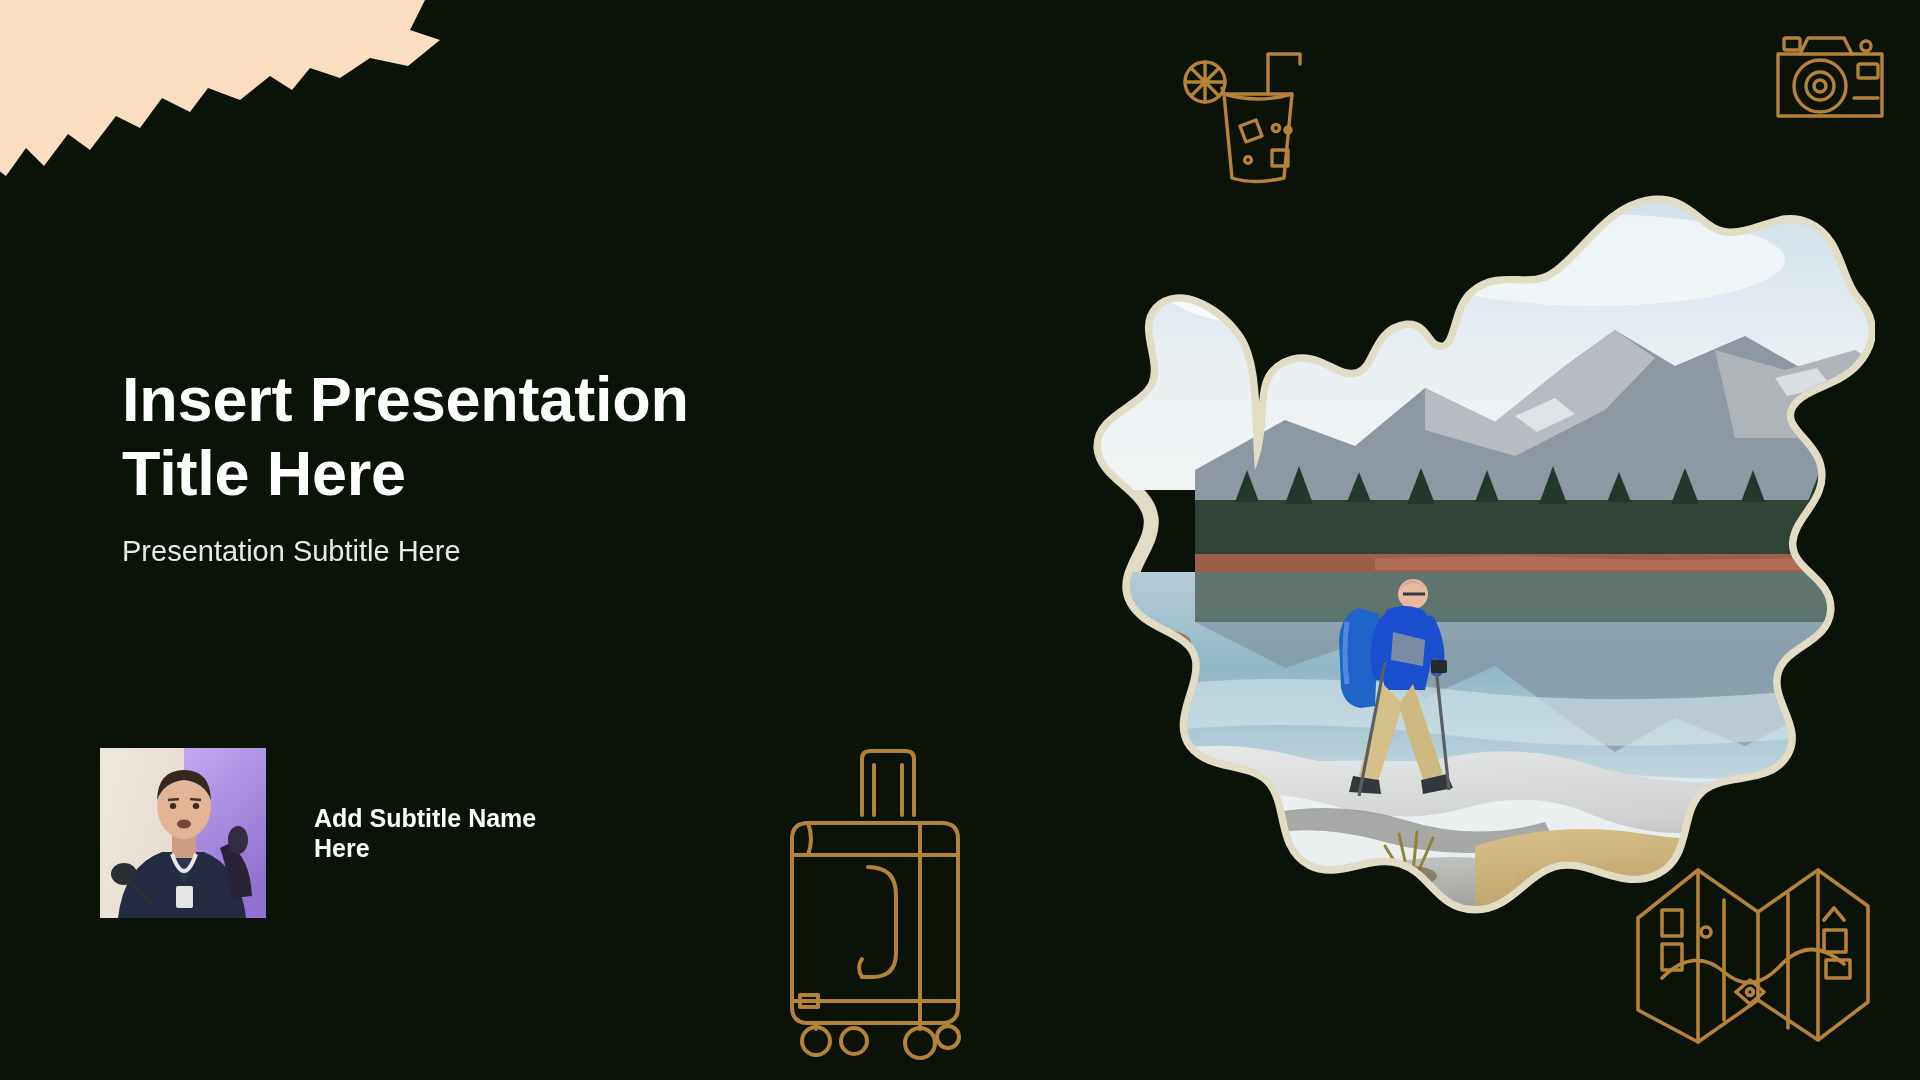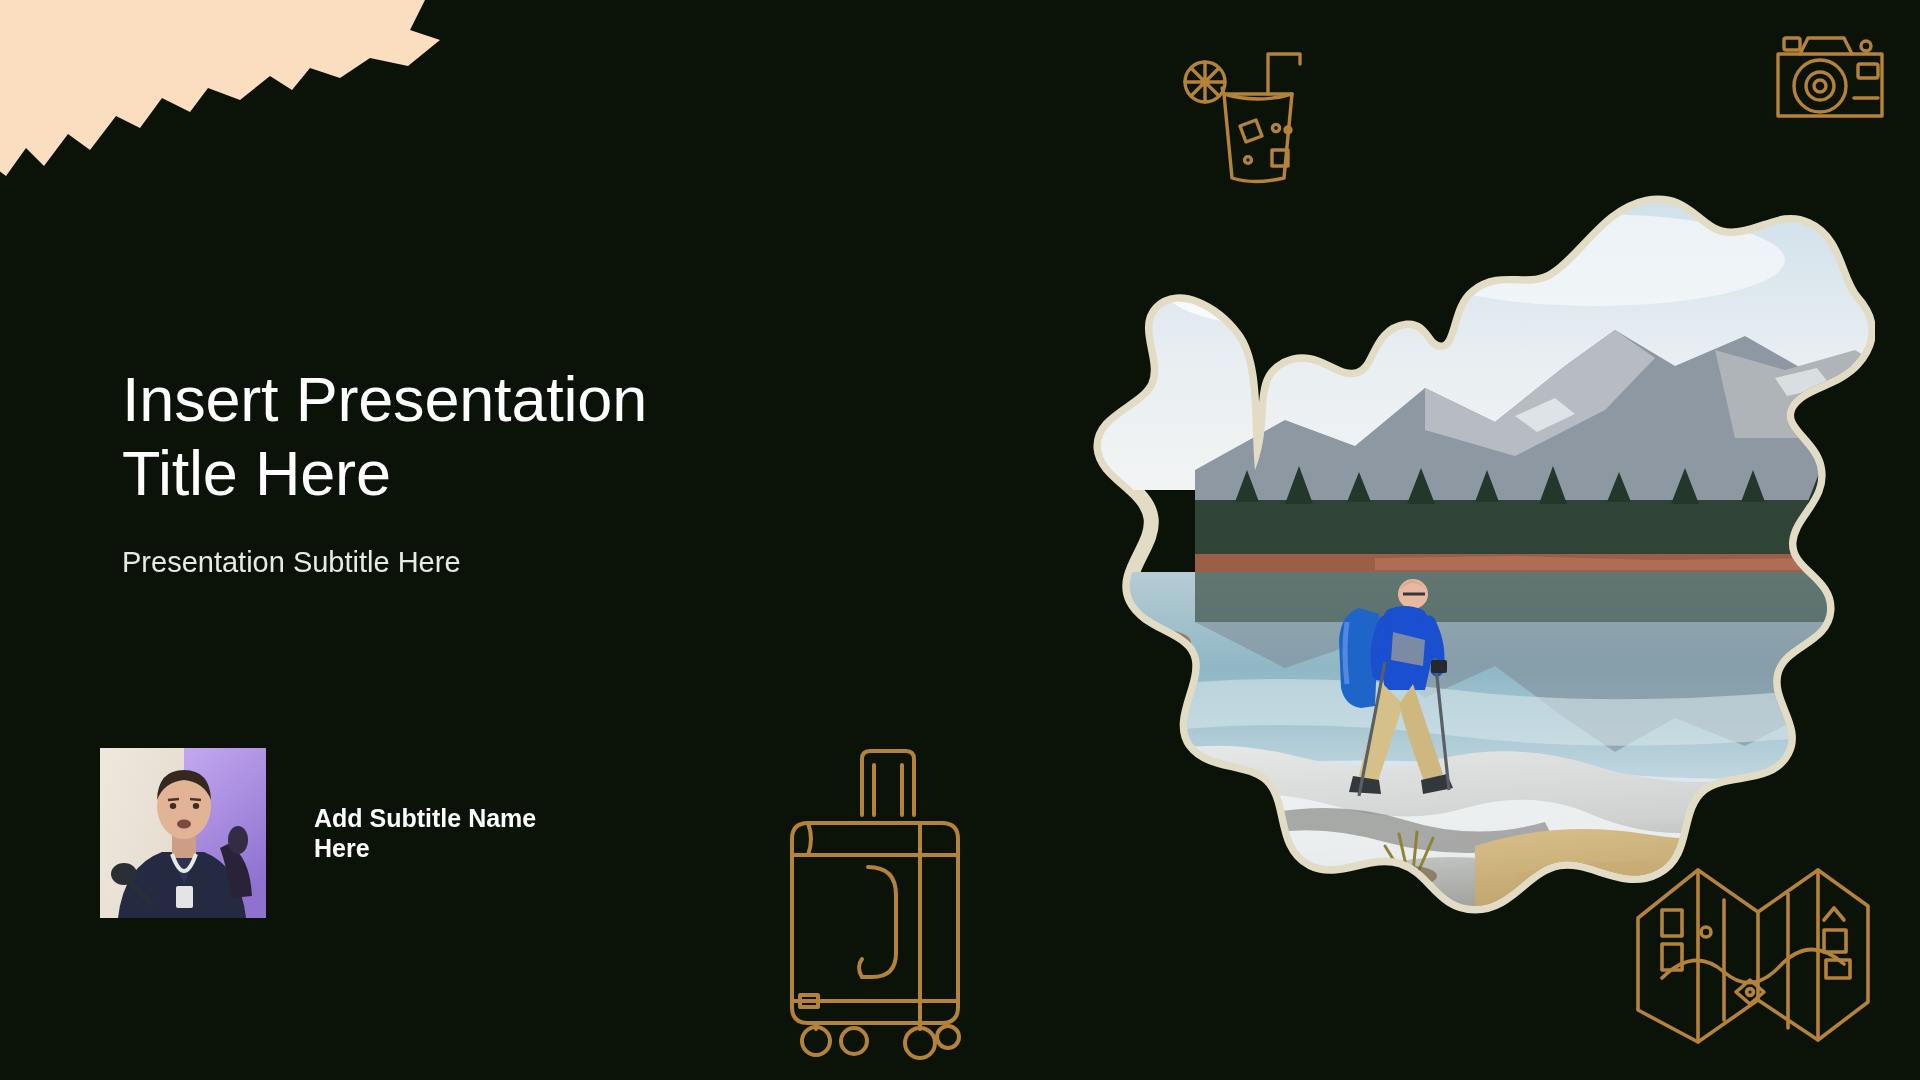--- a/index.html
+++ b/index.html
@@ -50,27 +50,27 @@
   #title-block {
     position: absolute;
     left: 122px;
     top: 362px;
     width: 830px;
   }
   #deck-title {
     margin: 0;
     color: #ffffff;
     font-size: 63px;
-    font-weight: normal;
+    font-weight: bold;
     line-height: 1.18;
     letter-spacing: -0.2px;
     white-space: pre-line;
   }
   #deck-subtitle {
-    margin: 34px 0 0 0;
+    margin: 23px 0 0 0;
     color: #e9e9e6;
     font-size: 29px;
     font-weight: normal;
     line-height: 1.2;
   }
 
   
   #speaker-row {
     position: absolute;
     left: 100px;

